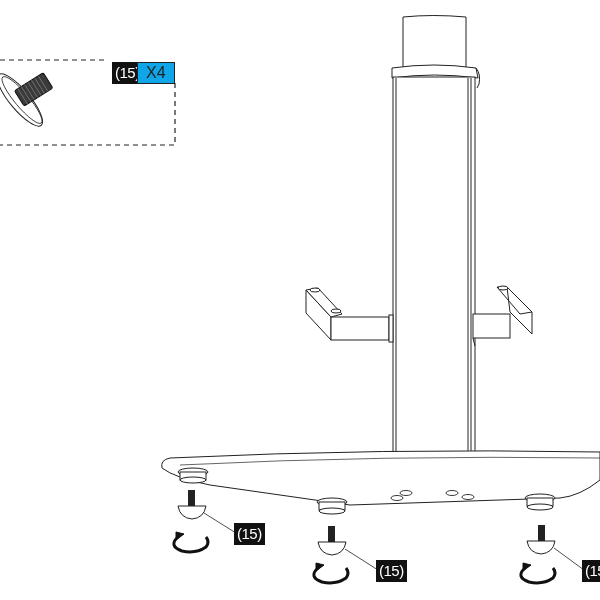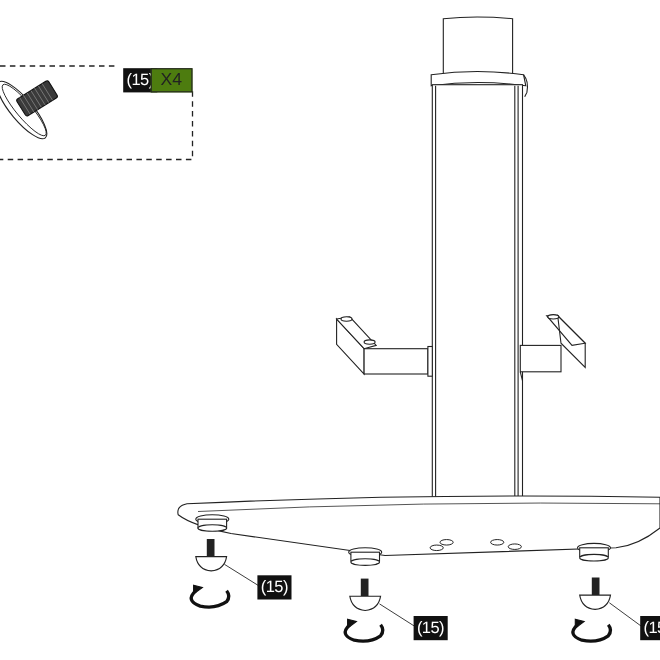--- a/index.html
+++ b/index.html
@@ -4,21 +4,21 @@
 <style>
   html, body { margin: 0; padding: 0; background: #ffffff; }
   body { width: 600px; height: 600px; overflow: hidden; position: relative; font-family: "Liberation Sans", sans-serif; }
   .canvas { position: absolute; left: 0; top: 0; width: 600px; height: 600px; }
   .label-badge {
     position: absolute; background: #111111; color: #ffffff;
     font-family: "Liberation Sans", sans-serif; font-size: 15px;
     line-height: 22px; padding: 0 3px; letter-spacing: -0.5px;
   }
   .qty-box {
-    position: absolute; background: #4d7c0f; color: #222222;
+    position: absolute; background: #0ea5e9; color: #222222;
     border: 1px solid #222222; font-family: "Liberation Sans", sans-serif;
     font-size: 16px; line-height: 20px; padding: 0 8px;
   }
 </style>
 </head>
 <body>
 
 <div class="canvas">
   <svg width="600" height="600" viewBox="0 0 600 600" xmlns="http://www.w3.org/2000/svg" style="position:absolute;left:0;top:0;">
 

